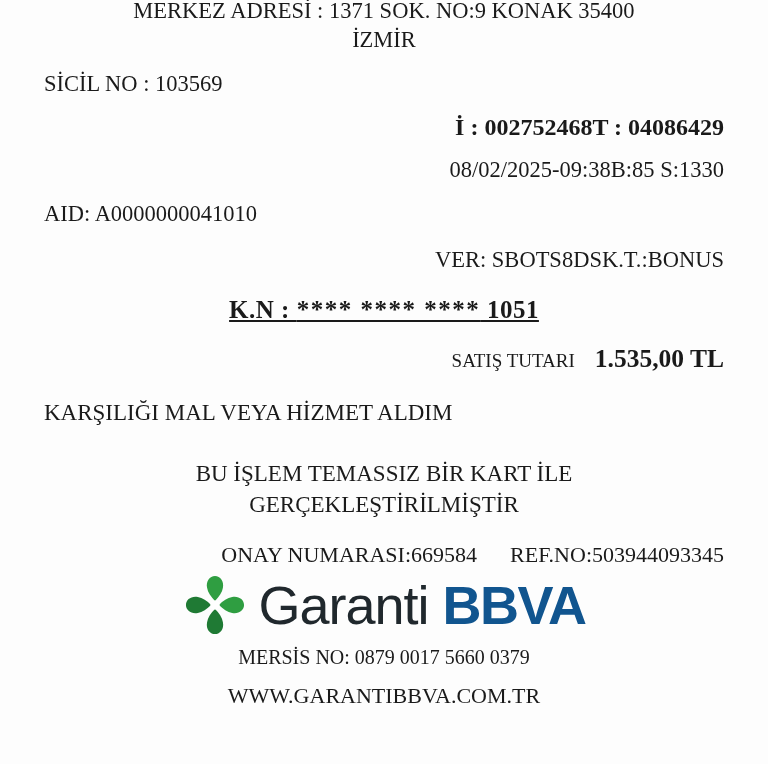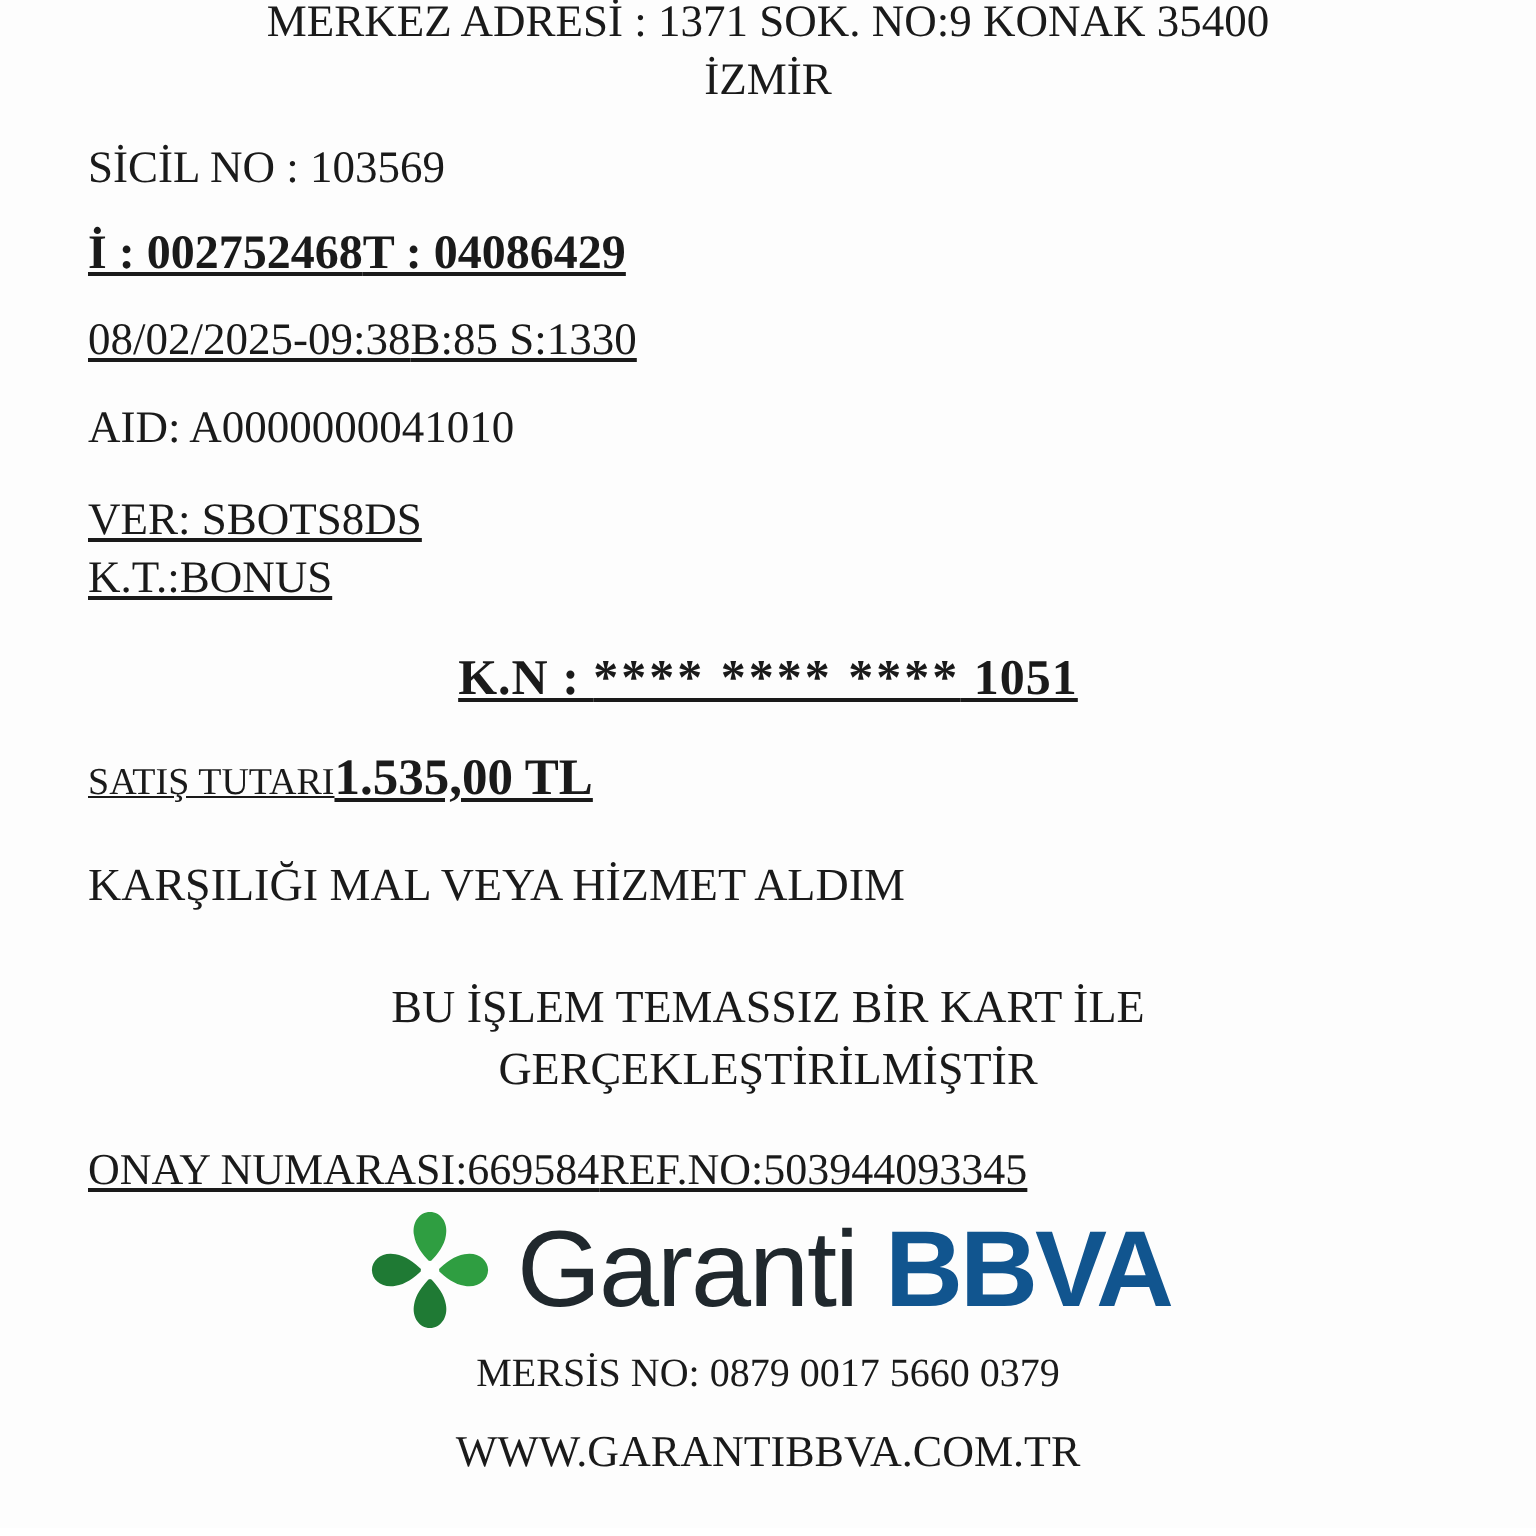--- a/index.html
+++ b/index.html
@@ -17,78 +17,78 @@
   #receipt {
     position: relative;
     width: 768px;
     height: 768px;
     box-sizing: border-box;
     padding: 0 44px;
     background: #fdfdfd;
   }
   .row {
     display: flex;
-    justify-content: flex-start;
+    justify-content: flex-end;
     align-items: baseline;
     width: 100%;
-    text-decoration: underline;
   }
   .line {
     font-size: 22.5px;
     line-height: 1.32;
     white-space: nowrap;
   }
   .merkez {
     text-align: center;
     font-size: 22.5px;
     line-height: 1.3;
     padding-top: 0;
     margin-top: -4px;
   }
   .merkez .l2 { display: block; }
 
   .sicil { margin-top: 14px; }
   .ilt-row { margin-top: 16px; font-size: 24px; font-weight: bold; }
   .date-row { margin-top: 14px; }
   .aid-row { margin-top: 14px; }
-  .ver-row { margin-top: 16px; flex-direction: column; }
+  .ver-row { margin-top: 16px; }
 
   .kn-line {
     margin-top: 22px;
     text-align: center;
     font-size: 25px;
     font-weight: bold;
     letter-spacing: 0.5px;
     text-decoration: underline;
   }
   .kn-line .stars {
     letter-spacing: 1.5px;
   }
 
   .tutar-row {
     margin-top: 20px;
     align-items: baseline;
   }
   .tutar-label { font-size: 19px; }
-  .tutar-value { font-size: 25.5px; font-weight: bold; }
+  .tutar-value { font-size: 25.5px; font-weight: bold; margin-left: 20px; }
 
   .karsilik {
     margin-top: 26px;
     text-align: left;
     font-size: 23px;
   }
   .temassiz {
     margin-top: 32px;
     text-align: center;
     font-size: 23px;
     line-height: 1.35;
   }
   .onay-row {
     margin-top: 22px;
     font-size: 22px;
+    gap: 33px;
   }
   .onay-row .left { padding-left: 0; }
   .onay-row .right { padding-right: 0; }
 
   
   .logo-wrap {
     display: flex;
     align-items: center;
     justify-content: center;
     gap: 10px;

